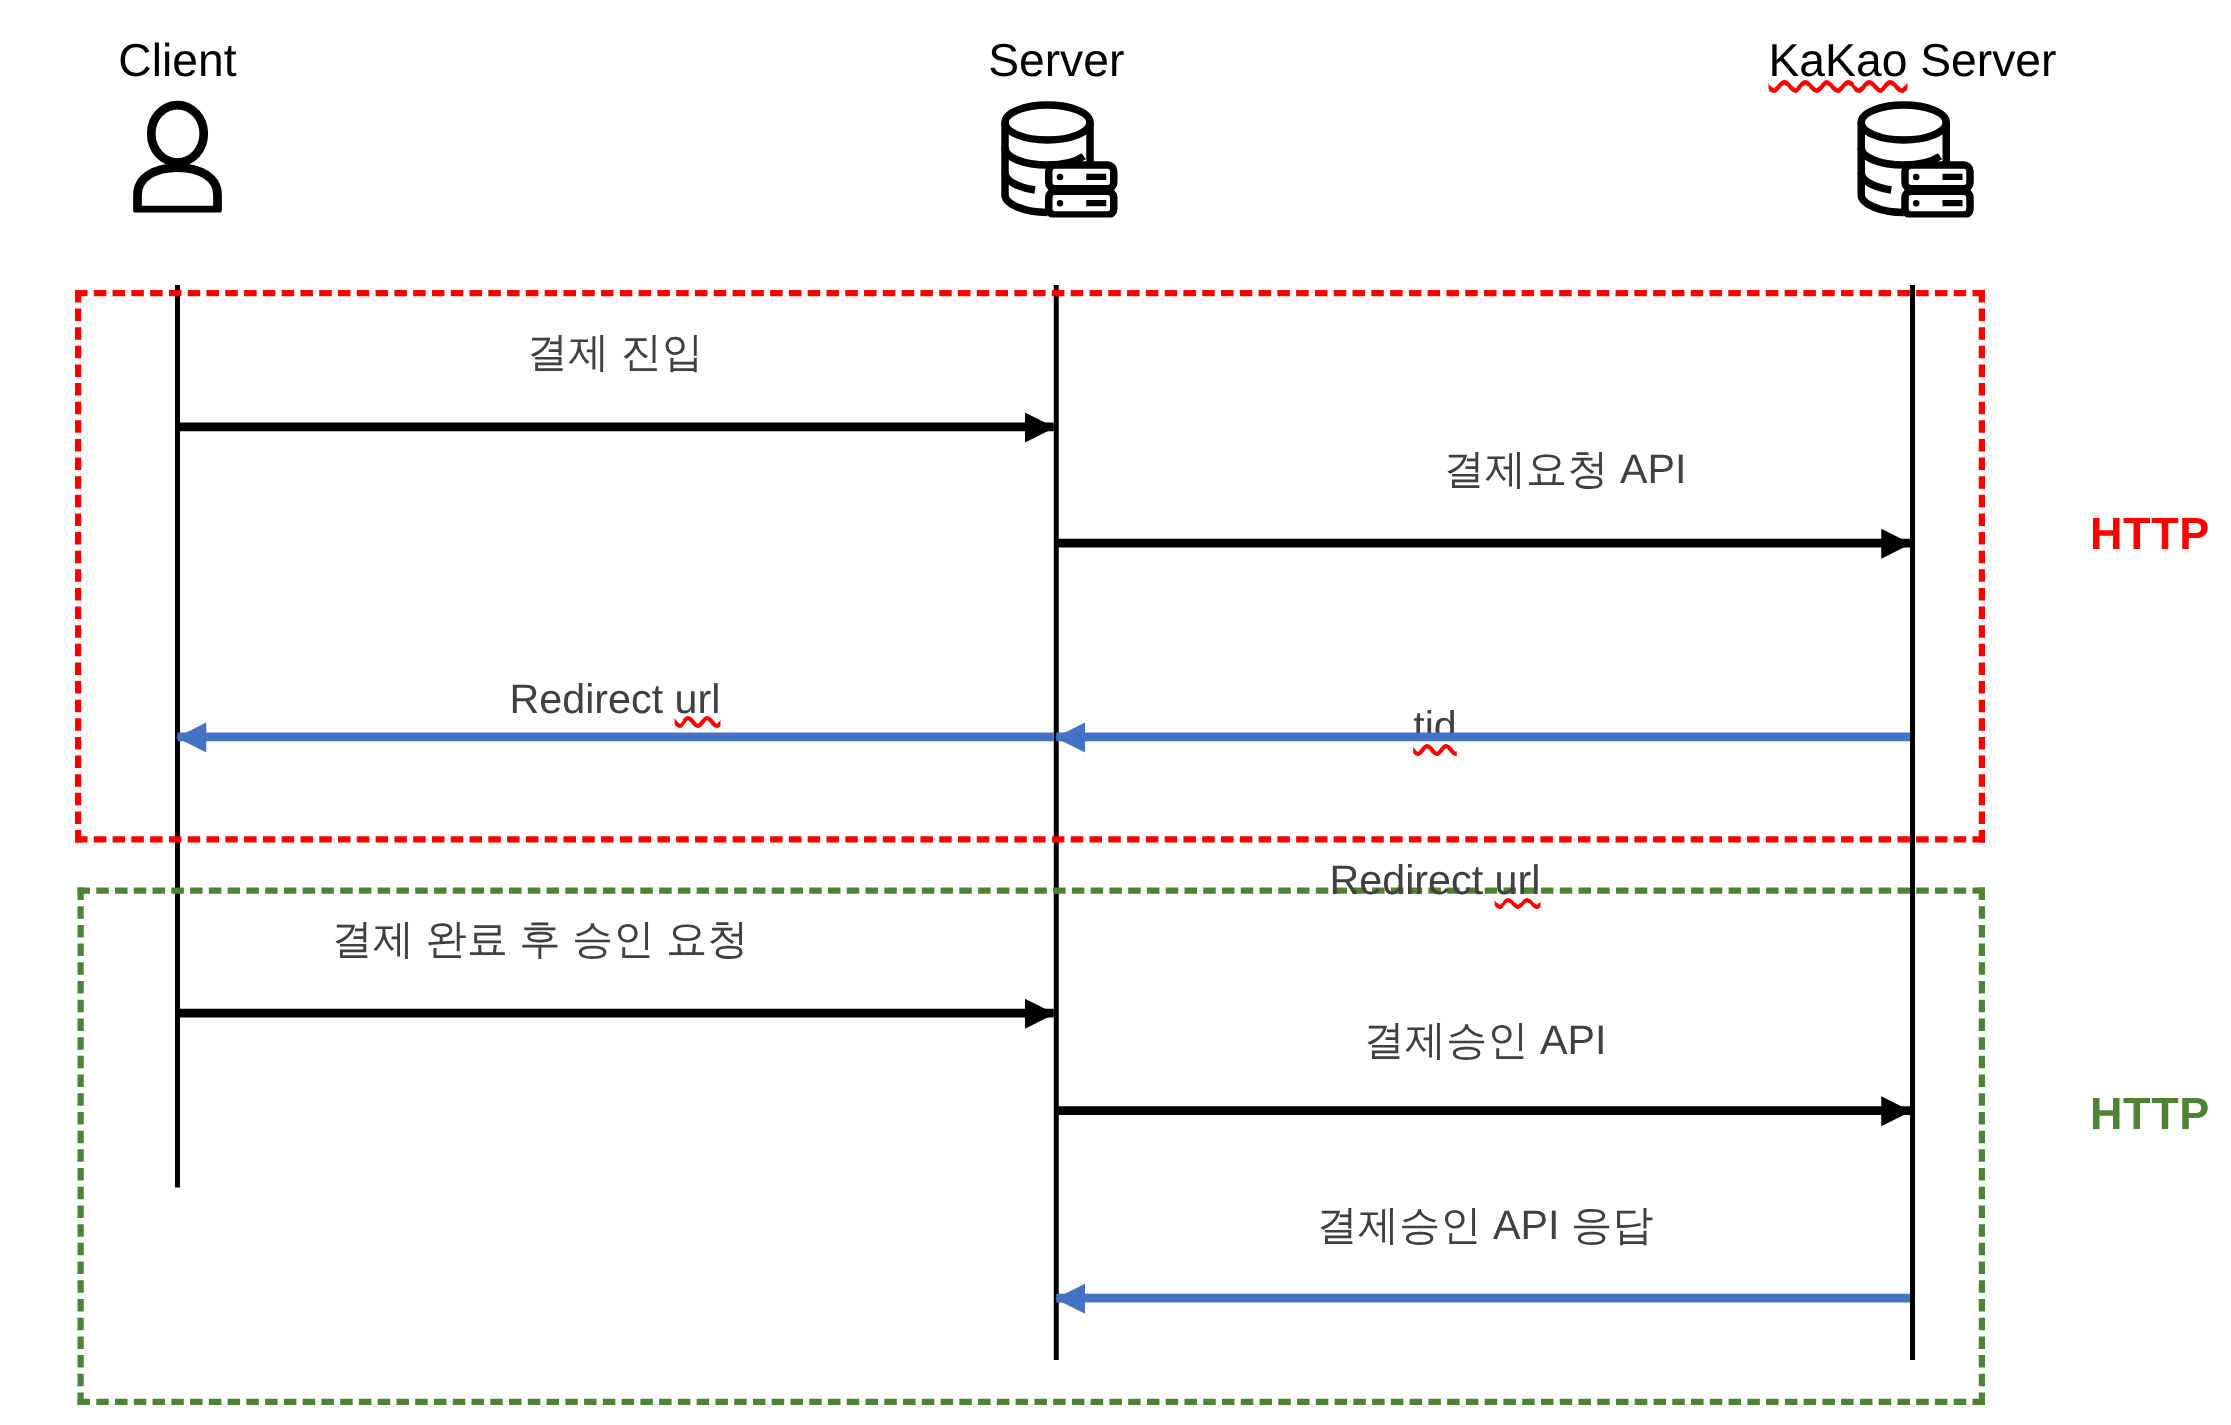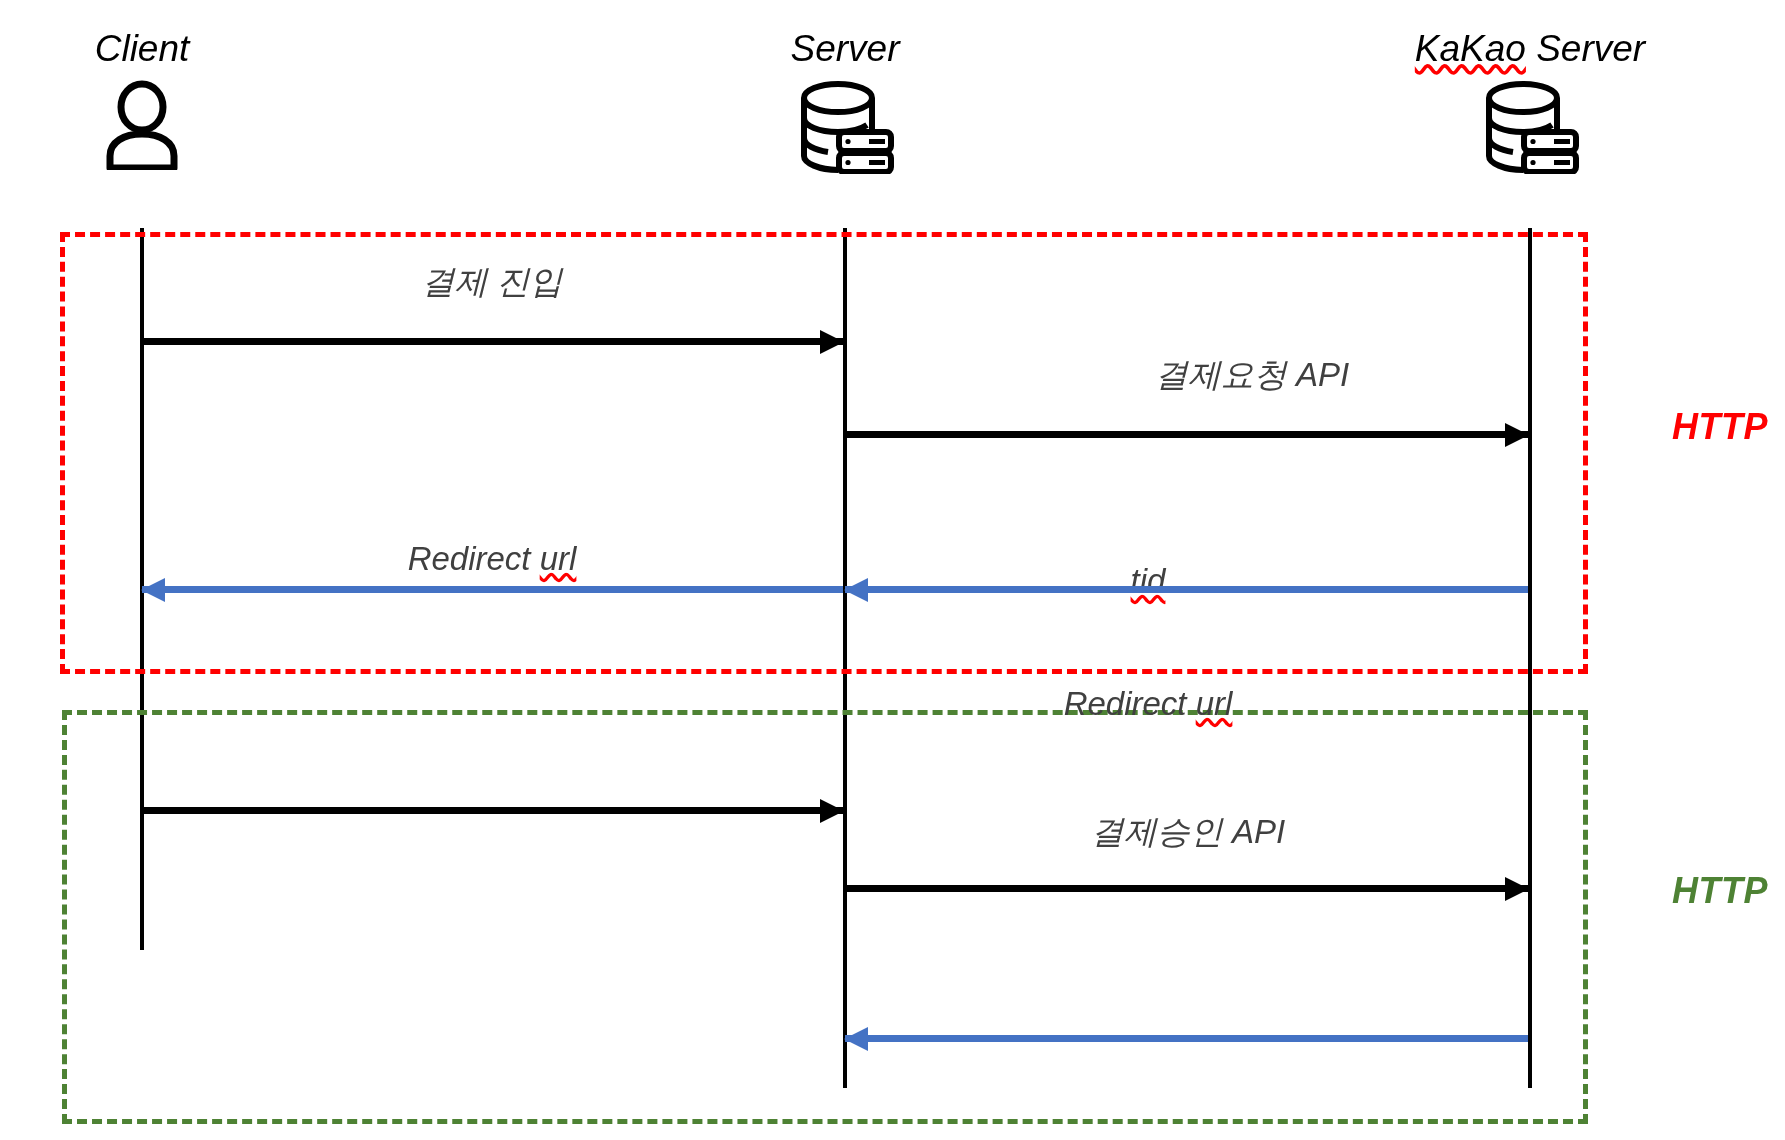--- a/index.html
+++ b/index.html
@@ -1,18 +1,18 @@
 <!DOCTYPE html>
 <html><head>
 <meta charset="utf-8">
 <style>
   html,body{margin:0;padding:0;background:#ffffff;}
   body{width:1785px;height:1140px;position:relative;overflow:hidden;
        font-family:"Liberation Sans","DejaVu Sans",sans-serif;color:#000;}
-  .stage{position:absolute;left:0;top:0;width:1785px;height:1140px;font-style:italic;}
+  .stage{position:absolute;left:0;top:0;width:1785px;height:1140px;}
 
   
   .actor{position:absolute;text-align:center;}
   .actor-label{font-size:37px;line-height:42px;color:#000;white-space:nowrap;}
   .spell{ text-decoration: underline wavy #ff0000; text-decoration-skip-ink:none;
           text-underline-offset:3px;margin-top:20px;}
   .actor-icon{margin-top:10px;display:flex;justify-content:center;align-items:flex-start;}
 
   
   .lifeline{position:absolute;width:4px;background:#000;}
@@ -126,29 +126,31 @@
     <div class="line"></div>
     <div class="head"></div>
   </div>
 
   <div class="msg-label" style="left:492px;top:539px;">Redirect <span class="spell">url</span></div>
   <div class="msg back" style="left:142px;top:586px;width:701px;">
     <div class="line"></div>
     <div class="head"></div>
   </div>
 
+  <div class="msg-label" style="left:432px;top:731px;">결제 완료 후 승인 요청</div>
   <div class="msg fwd" style="left:142px;top:807px;width:701px;">
     <div class="line"></div>
     <div class="head"></div>
   </div>
 
   <div class="msg-label" style="left:1188px;top:812px;">결제승인 API</div>
   <div class="msg fwd" style="left:845px;top:885px;width:683px;">
     <div class="line"></div>
     <div class="head"></div>
   </div>
 
+  <div class="msg-label" style="left:1188px;top:960px;">결제승인 API 응답</div>
   <div class="msg back" style="left:845px;top:1035px;width:683px;">
     <div class="line"></div>
     <div class="head"></div>
   </div>
 
 </div>
 
 </body></html>

